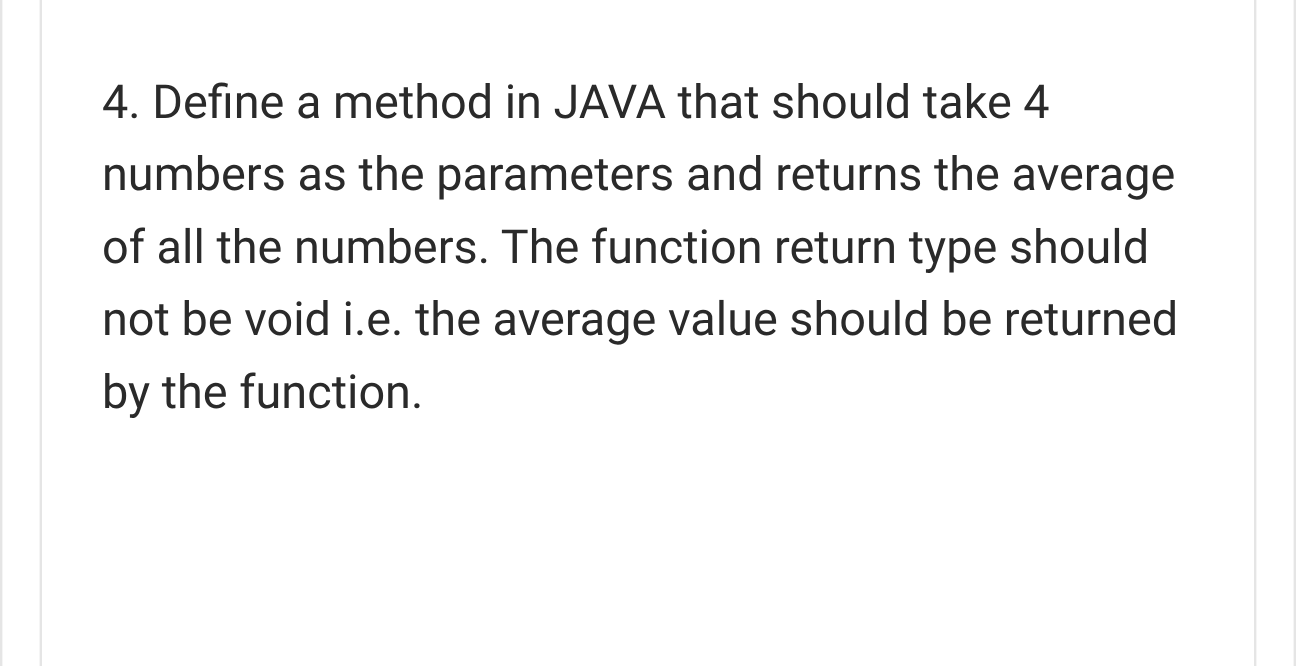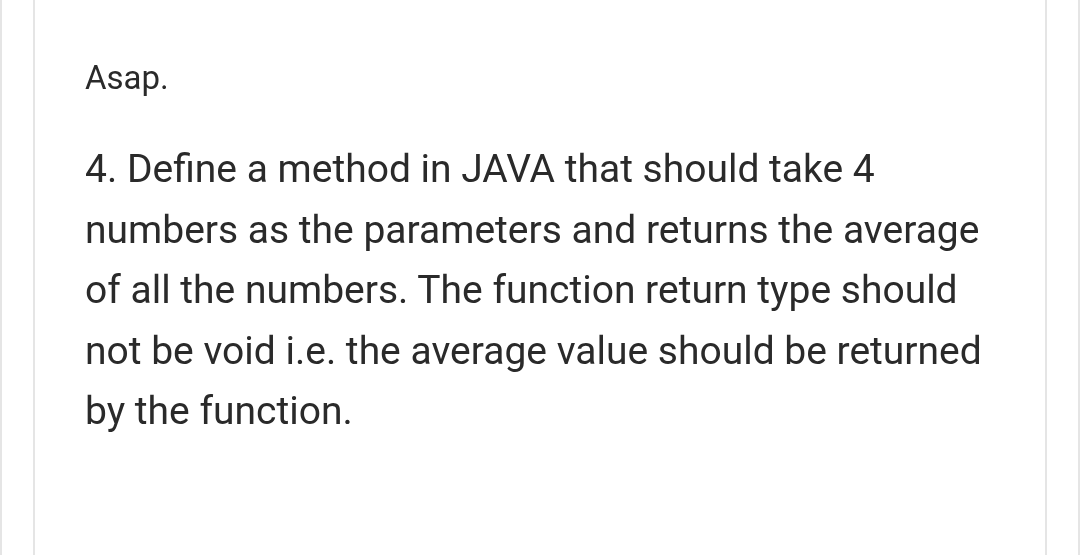--- a/index.html
+++ b/index.html
@@ -67,15 +67,14 @@
   </style>
 </head>
 <body>
 
 <div class="outer-border-left"></div>
 <div class="inner-border-left"></div>
 <div class="inner-border-right"></div>
 <div class="outer-border-right"></div>
 
 <div class="content">
-  <p class="intro-text">Asap.</p>
   <p class="question-text">4. Define a method in JAVA that should take 4 numbers as the parameters and returns the average of all the numbers. The function return type should not be void i.e. the average value should be returned by the function.</p>
 </div>
 
 </body></html>

